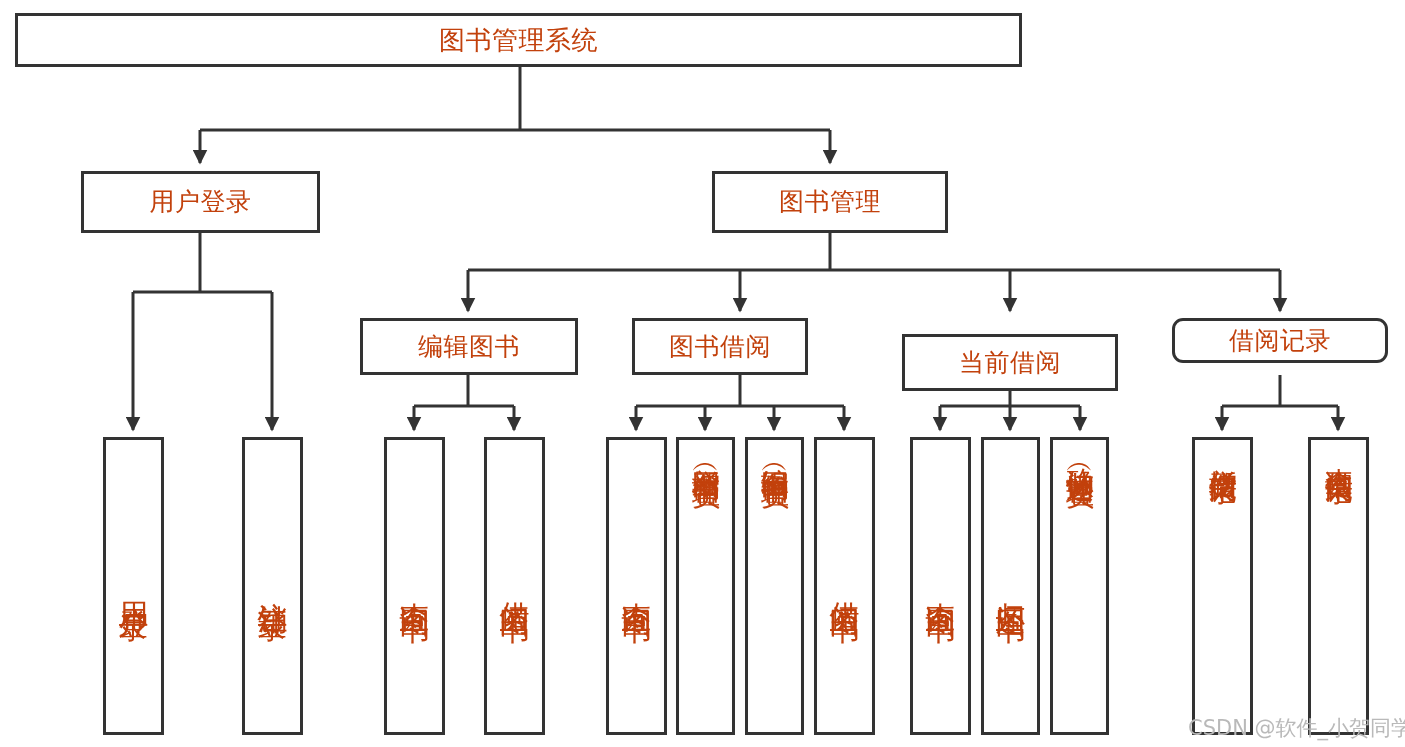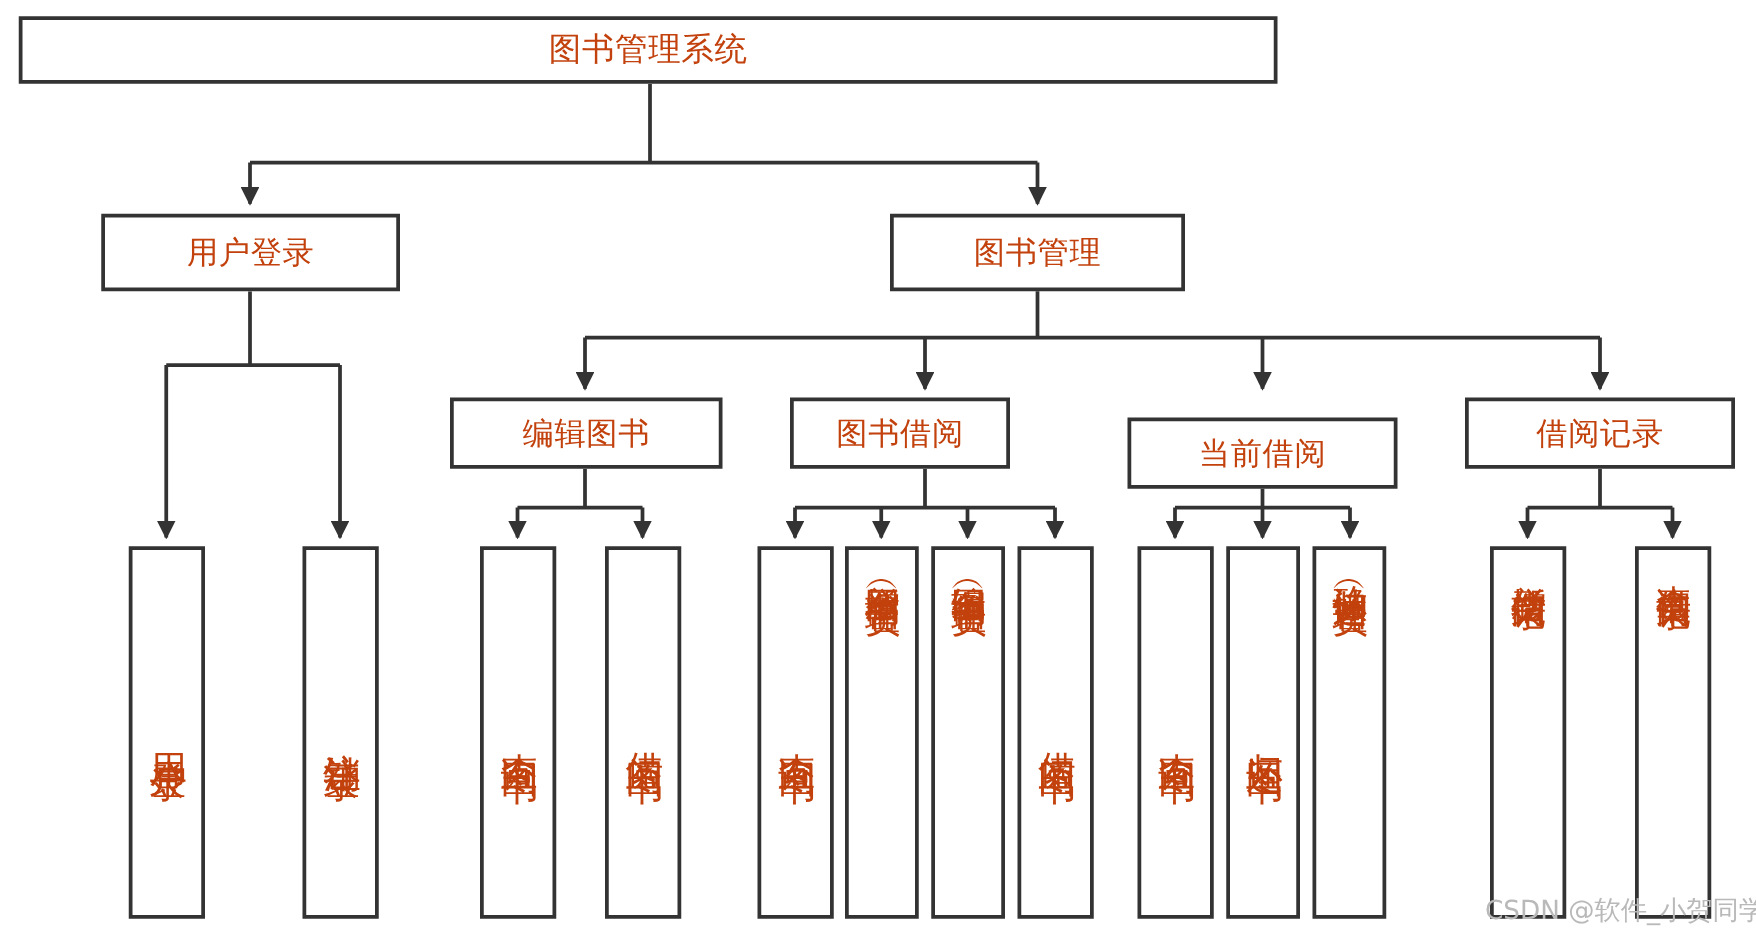--- a/index.html
+++ b/index.html
@@ -154,21 +154,21 @@
 
   <div class="node horiz" style="left:360px; top:318px; width:218px; height:57px;">
     <span class="node-label">编辑图书</span>
   </div>
   <div class="node horiz" style="left:632px; top:318px; width:176px; height:57px;">
     <span class="node-label">图书借阅</span>
   </div>
   <div class="node horiz" style="left:902px; top:318px; width:216px; height:57px;margin-top:16px;">
     <span class="node-label">当前借阅</span>
   </div>
-  <div class="node horiz" style="left:1172px; top:318px; width:216px; height:57px;">
+  <div class="node horiz" style="left:1172px; top:318px; width:216px; height:45px;border-radius:11px;">
     <span class="node-label">借阅记录</span>
   </div>
 
   <div class="node vert centered" style="left:103px; top:437px; width:61px; height:298px;">
     <span class="node-label">用户登录</span>
   </div>
   <div class="node vert centered" style="left:242px; top:437px; width:61px; height:298px;">
     <span class="node-label">注销登录</span>
   </div>
 

